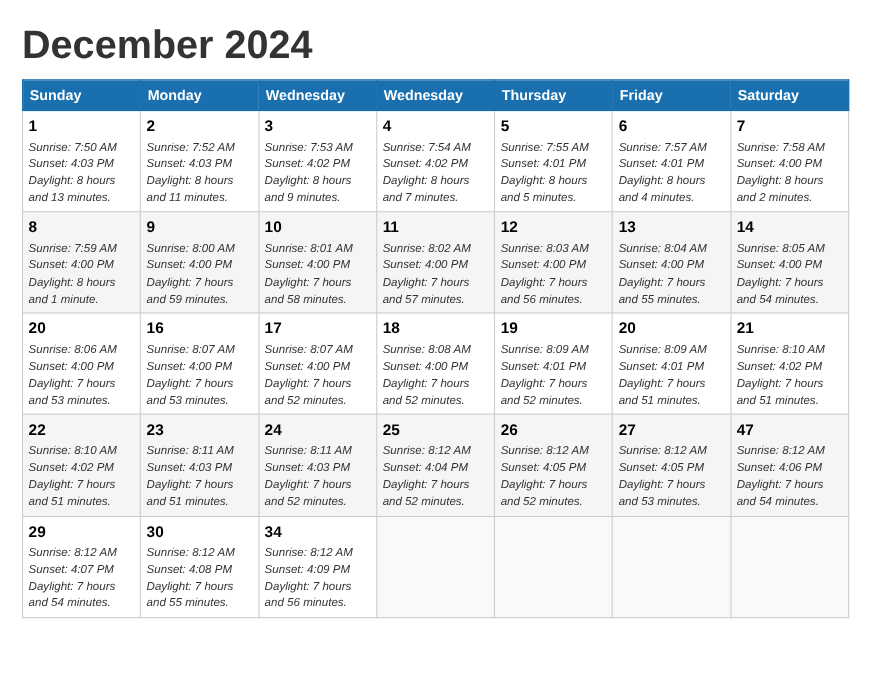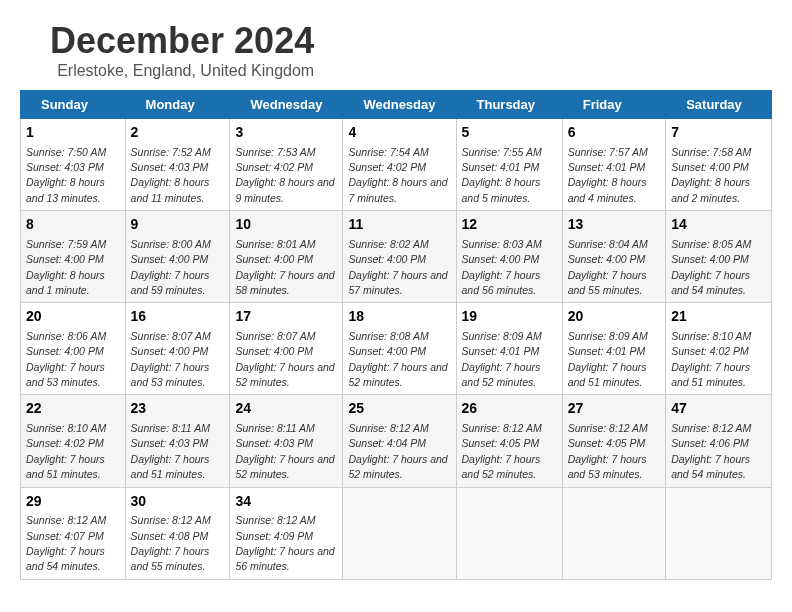--- a/index.html
+++ b/index.html
@@ -27,40 +27,39 @@
       line-height: 1.1;
     }
     .logo-general { color: #333; }
     .logo-blue { color: #1a6faf; }
     .logo-icon {
       width: 30px;
       height: 30px;
     }
     .title-block {
       text-align: right;
-      margin-left: 30px;
     }
     .month-title {
       font-size: 36px;
       font-weight: bold;
       color: #333;
     }
     .location {
       font-size: 16px;
       color: #555;
     }
     .calendar {
       width: 100%;
       border-collapse: collapse;
       font-size: 11px;
     }
     .calendar thead tr th {
       background: #1a6faf;
       color: #fff;
-      padding: 6px 20px;
+      padding: 6px 6px;
       font-weight: bold;
       font-size: 13px;
       text-align: left;
       border: 1px solid #1a6faf;
     }
     .calendar tbody tr td {
       border: 1px solid #ccc;
       padding: 4px 5px;
       vertical-align: top;
       width: calc(100% / 7);
@@ -84,21 +83,20 @@
     .empty-cell {
       background: #f9f9f9 !important;
     }
   </style>
 </head>
 <body>
 
 <div class="header">
   <div class="title-block">
     <div class="month-title">December 2024</div>
-    <div class="location">Erlestoke, England, United Kingdom</div>
   </div>
 </div>
 
 <table class="calendar">
   <thead>
     <tr>
     <th>Sunday</th>
         <th>Monday</th>
         <th>Wednesday</th>
         <th>Wednesday</th>

